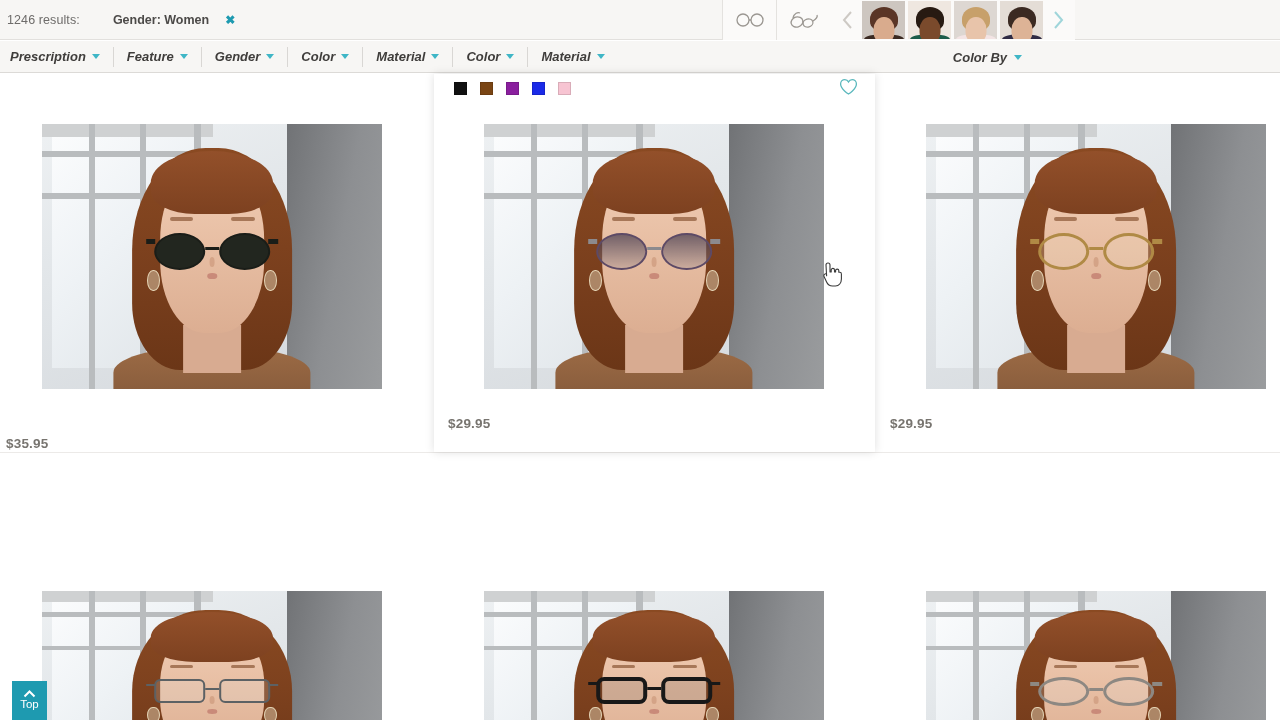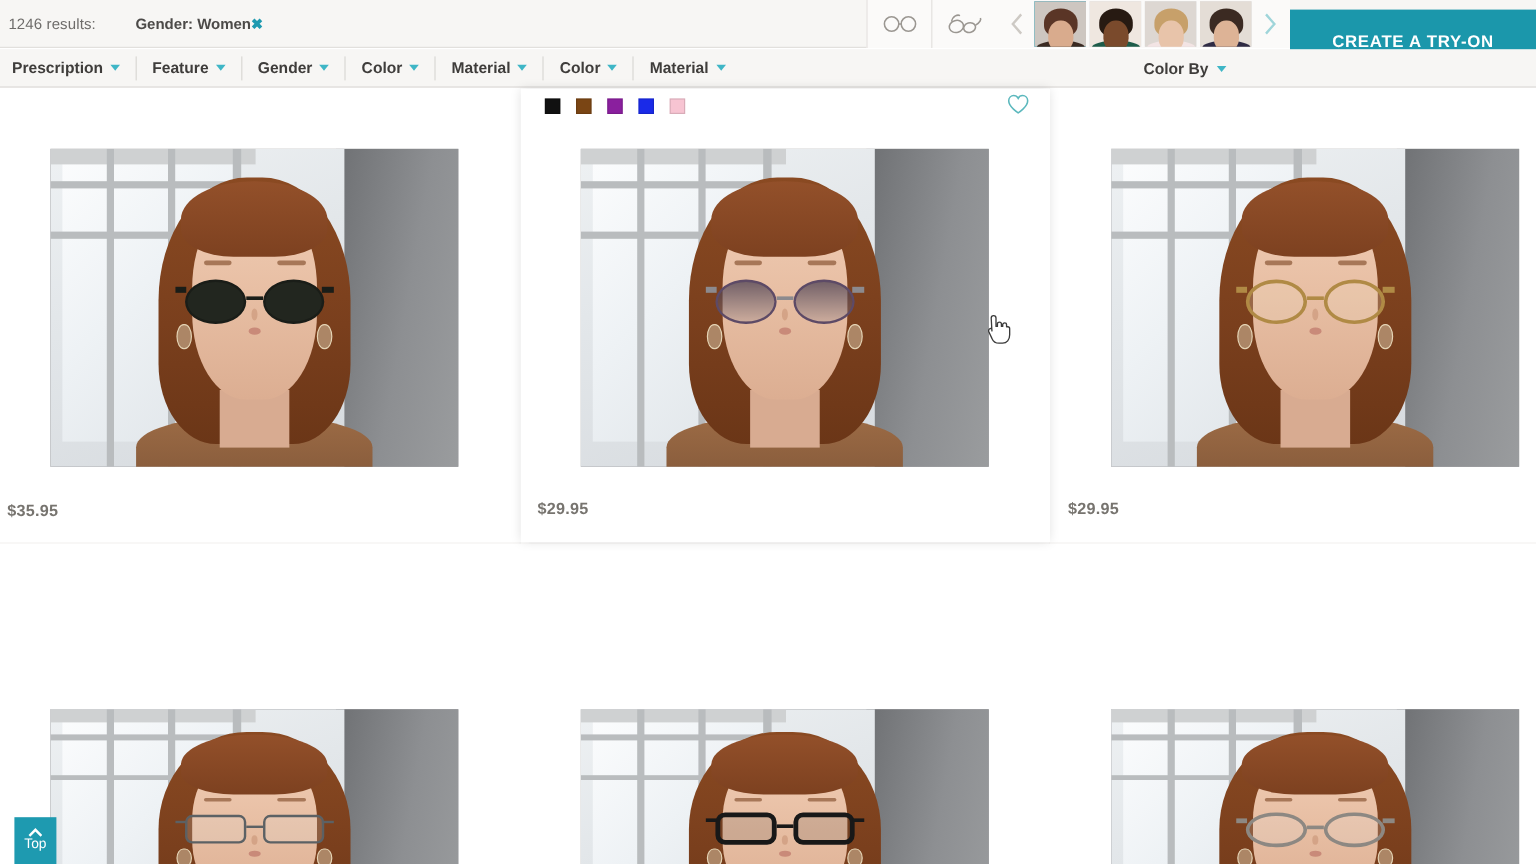--- a/index.html
+++ b/index.html
@@ -24,21 +24,21 @@
     margin-left: 7px;
     font-size: 12.5px;
     color: #6e6c6a;
     letter-spacing: .1px;
   }
   .filter-chip {
     margin-left: 33px;
     font-size: 12.5px;
     color: #4c4a48;
     font-weight: 600;
-    display: flex; align-items: center; gap: 0;
+    display: flex; align-items: center; gap: 16px;
   }
   .chip-x {
     color: #1e9ab0;
     font-size: 12px;
     font-weight: 700;
     cursor: pointer;
   }
 
   
   .tryon-tools {
@@ -107,21 +107,21 @@
     letter-spacing: .6px;
     cursor: pointer;
   }
 
   
   .filterbar {
     position: absolute; top: 41px; left: 0;
     width: 1280px; height: 32px;
     background: #f7f6f4;
     border-bottom: 1px solid #dcdad7;
-    display: flex; align-items: center;
+    display: flex; align-items: center; font-style: italic;
   }
   .filters { display: flex; align-items: center; height: 32px; }
   .filter-item {
     display: flex; align-items: center; gap: 6px;
     padding: 0 13px;
     height: 20px;
     border-right: 1px solid #d9d7d4;
     font-size: 13px;
     color: #3f3d3b;
     font-weight: 600;
@@ -378,21 +378,20 @@
           </div>
         </div>
       <div class="car-arrow">
         <svg width="13" height="20" viewBox="0 0 13 20" fill="none" stroke="#9fd5da" stroke-width="2">
           <path d="M3 2 L10 10 L3 18"></path>
         </svg>
       </div>
     </div>
   </div>
 
-  <button class="create-tryon">CREATE A TRY-ON</button>
 </div>
 
 <div class="filterbar">
   <div class="filters">
       <div class="filter-item">
         <span>Prescription</span>
         <span class="caret"></span>
       </div>
       <div class="filter-item">
         <span>Feature</span>
@@ -454,21 +453,21 @@
         <div class="ph-earring l"></div>
         <div class="ph-earring r"></div>
         <div class="gl sun-dark">
           <div class="lens l"></div>
           <div class="lens r"></div>
           <div class="bridge"></div>
           <div class="temple l"></div>
           <div class="temple r"></div>
         </div>
       </div>
-      <div class="price" style="left: 6px; top: 344px;">$35.95</div>
+      <div class="price" style="left: 6px; top: 362px;">$35.95</div>
     </div>
     <div class="card hovered" style="left: 434px; top: 0px; height: 378px;">
       <div class="swatches">
         <div class="swatch" style="background:#111111"></div>
         <div class="swatch" style="background:#7a4514"></div>
         <div class="swatch" style="background:#8a1f9e"></div>
         <div class="swatch" style="background:#1a2ae8"></div>
         <div class="swatch" style="background:#f7c4d2"></div>
       </div>
       <div class="heart"><svg width="19" height="18" viewBox="0 0 19 18" fill="none" stroke="#5bb8bd" stroke-width="1.3">

